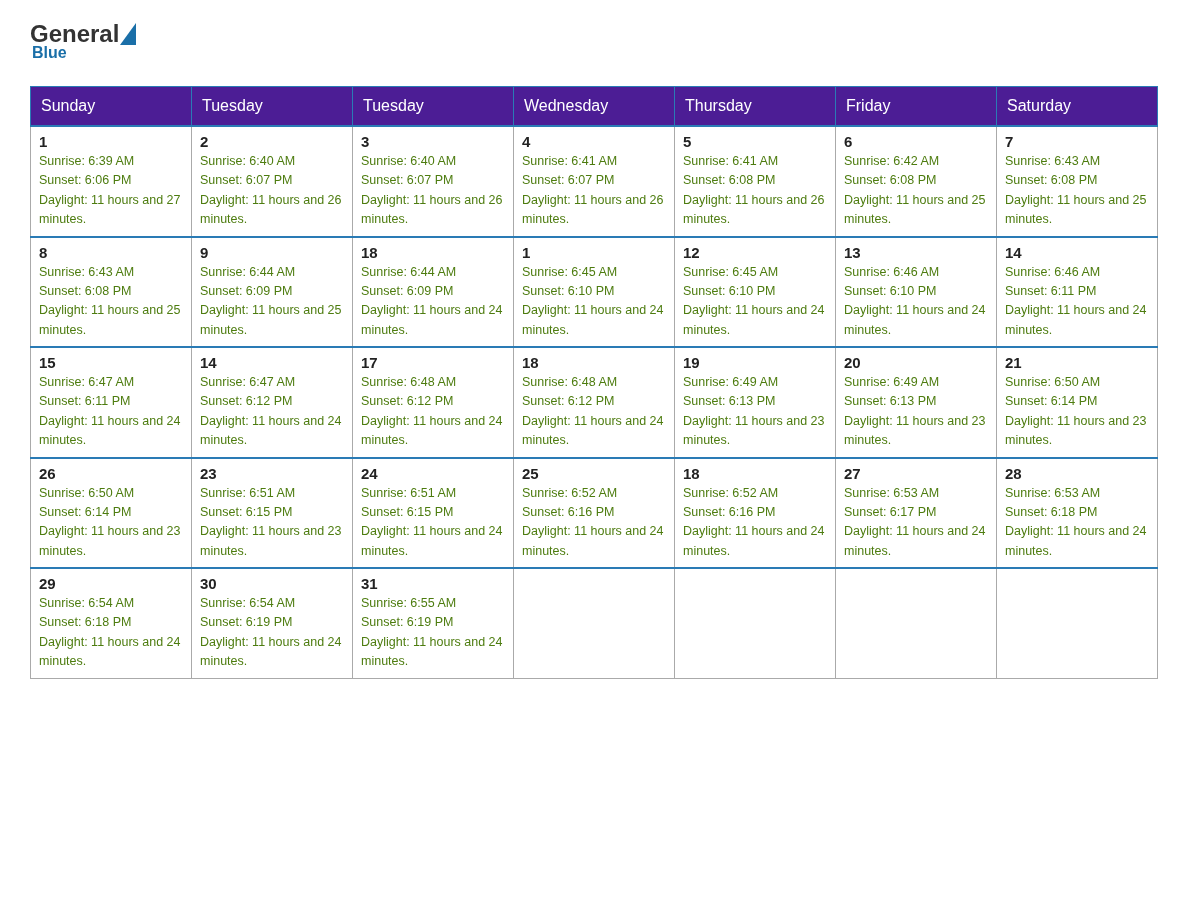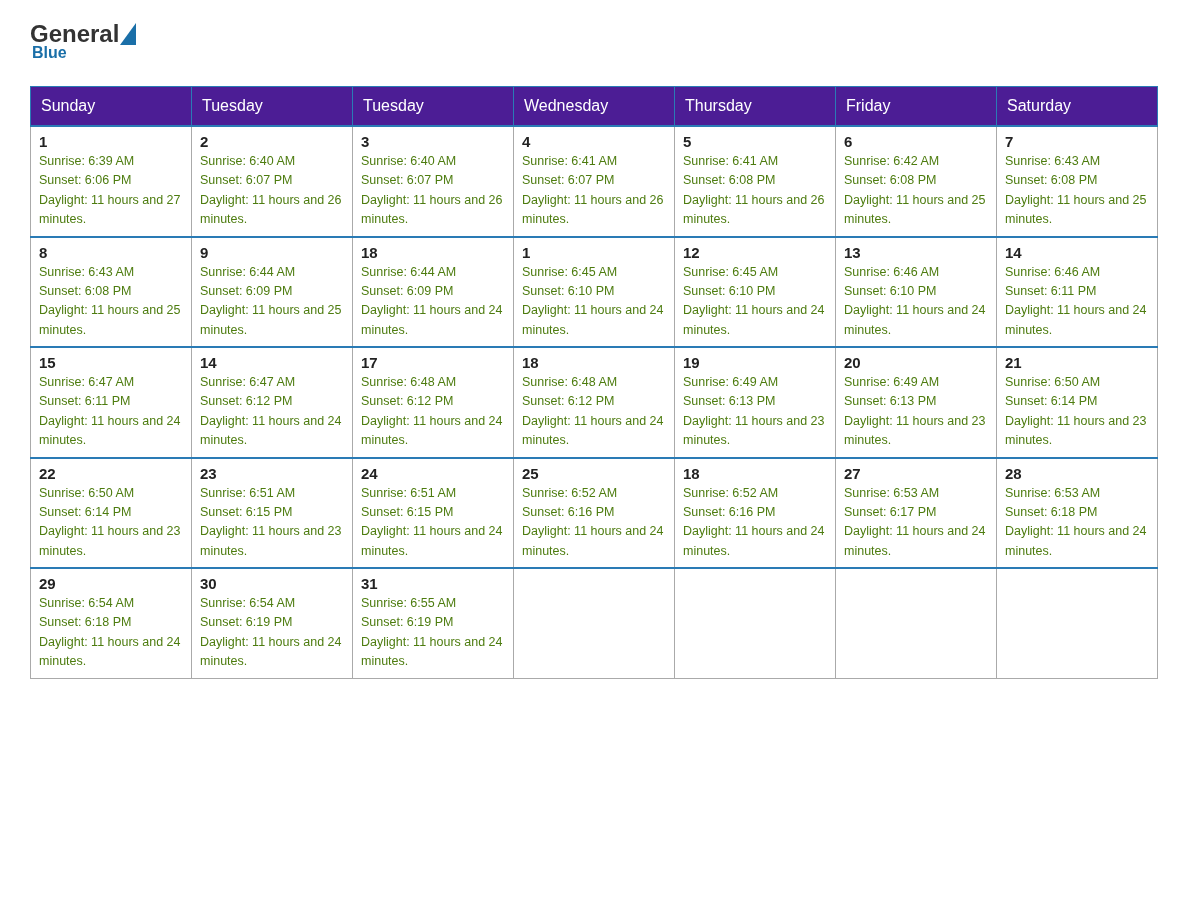--- a/index.html
+++ b/index.html
@@ -205,21 +205,21 @@
         <span class="day-number">20</span>
         <span class="day-info">Sunrise: 6:49 AM<br>Sunset: 6:13 PM<br>Daylight: 11 hours and 23 minutes.</span>
       </td>
         <td>
         <span class="day-number">21</span>
         <span class="day-info">Sunrise: 6:50 AM<br>Sunset: 6:14 PM<br>Daylight: 11 hours and 23 minutes.</span>
       </td>
       </tr>
       <tr>
         <td>
-        <span class="day-number">22</span>
+        <span class="day-number">26</span>
         <span class="day-info">Sunrise: 6:50 AM<br>Sunset: 6:14 PM<br>Daylight: 11 hours and 23 minutes.</span>
       </td>
         <td>
         <span class="day-number">23</span>
         <span class="day-info">Sunrise: 6:51 AM<br>Sunset: 6:15 PM<br>Daylight: 11 hours and 23 minutes.</span>
       </td>
         <td>
         <span class="day-number">24</span>
         <span class="day-info">Sunrise: 6:51 AM<br>Sunset: 6:15 PM<br>Daylight: 11 hours and 24 minutes.</span>
       </td>

